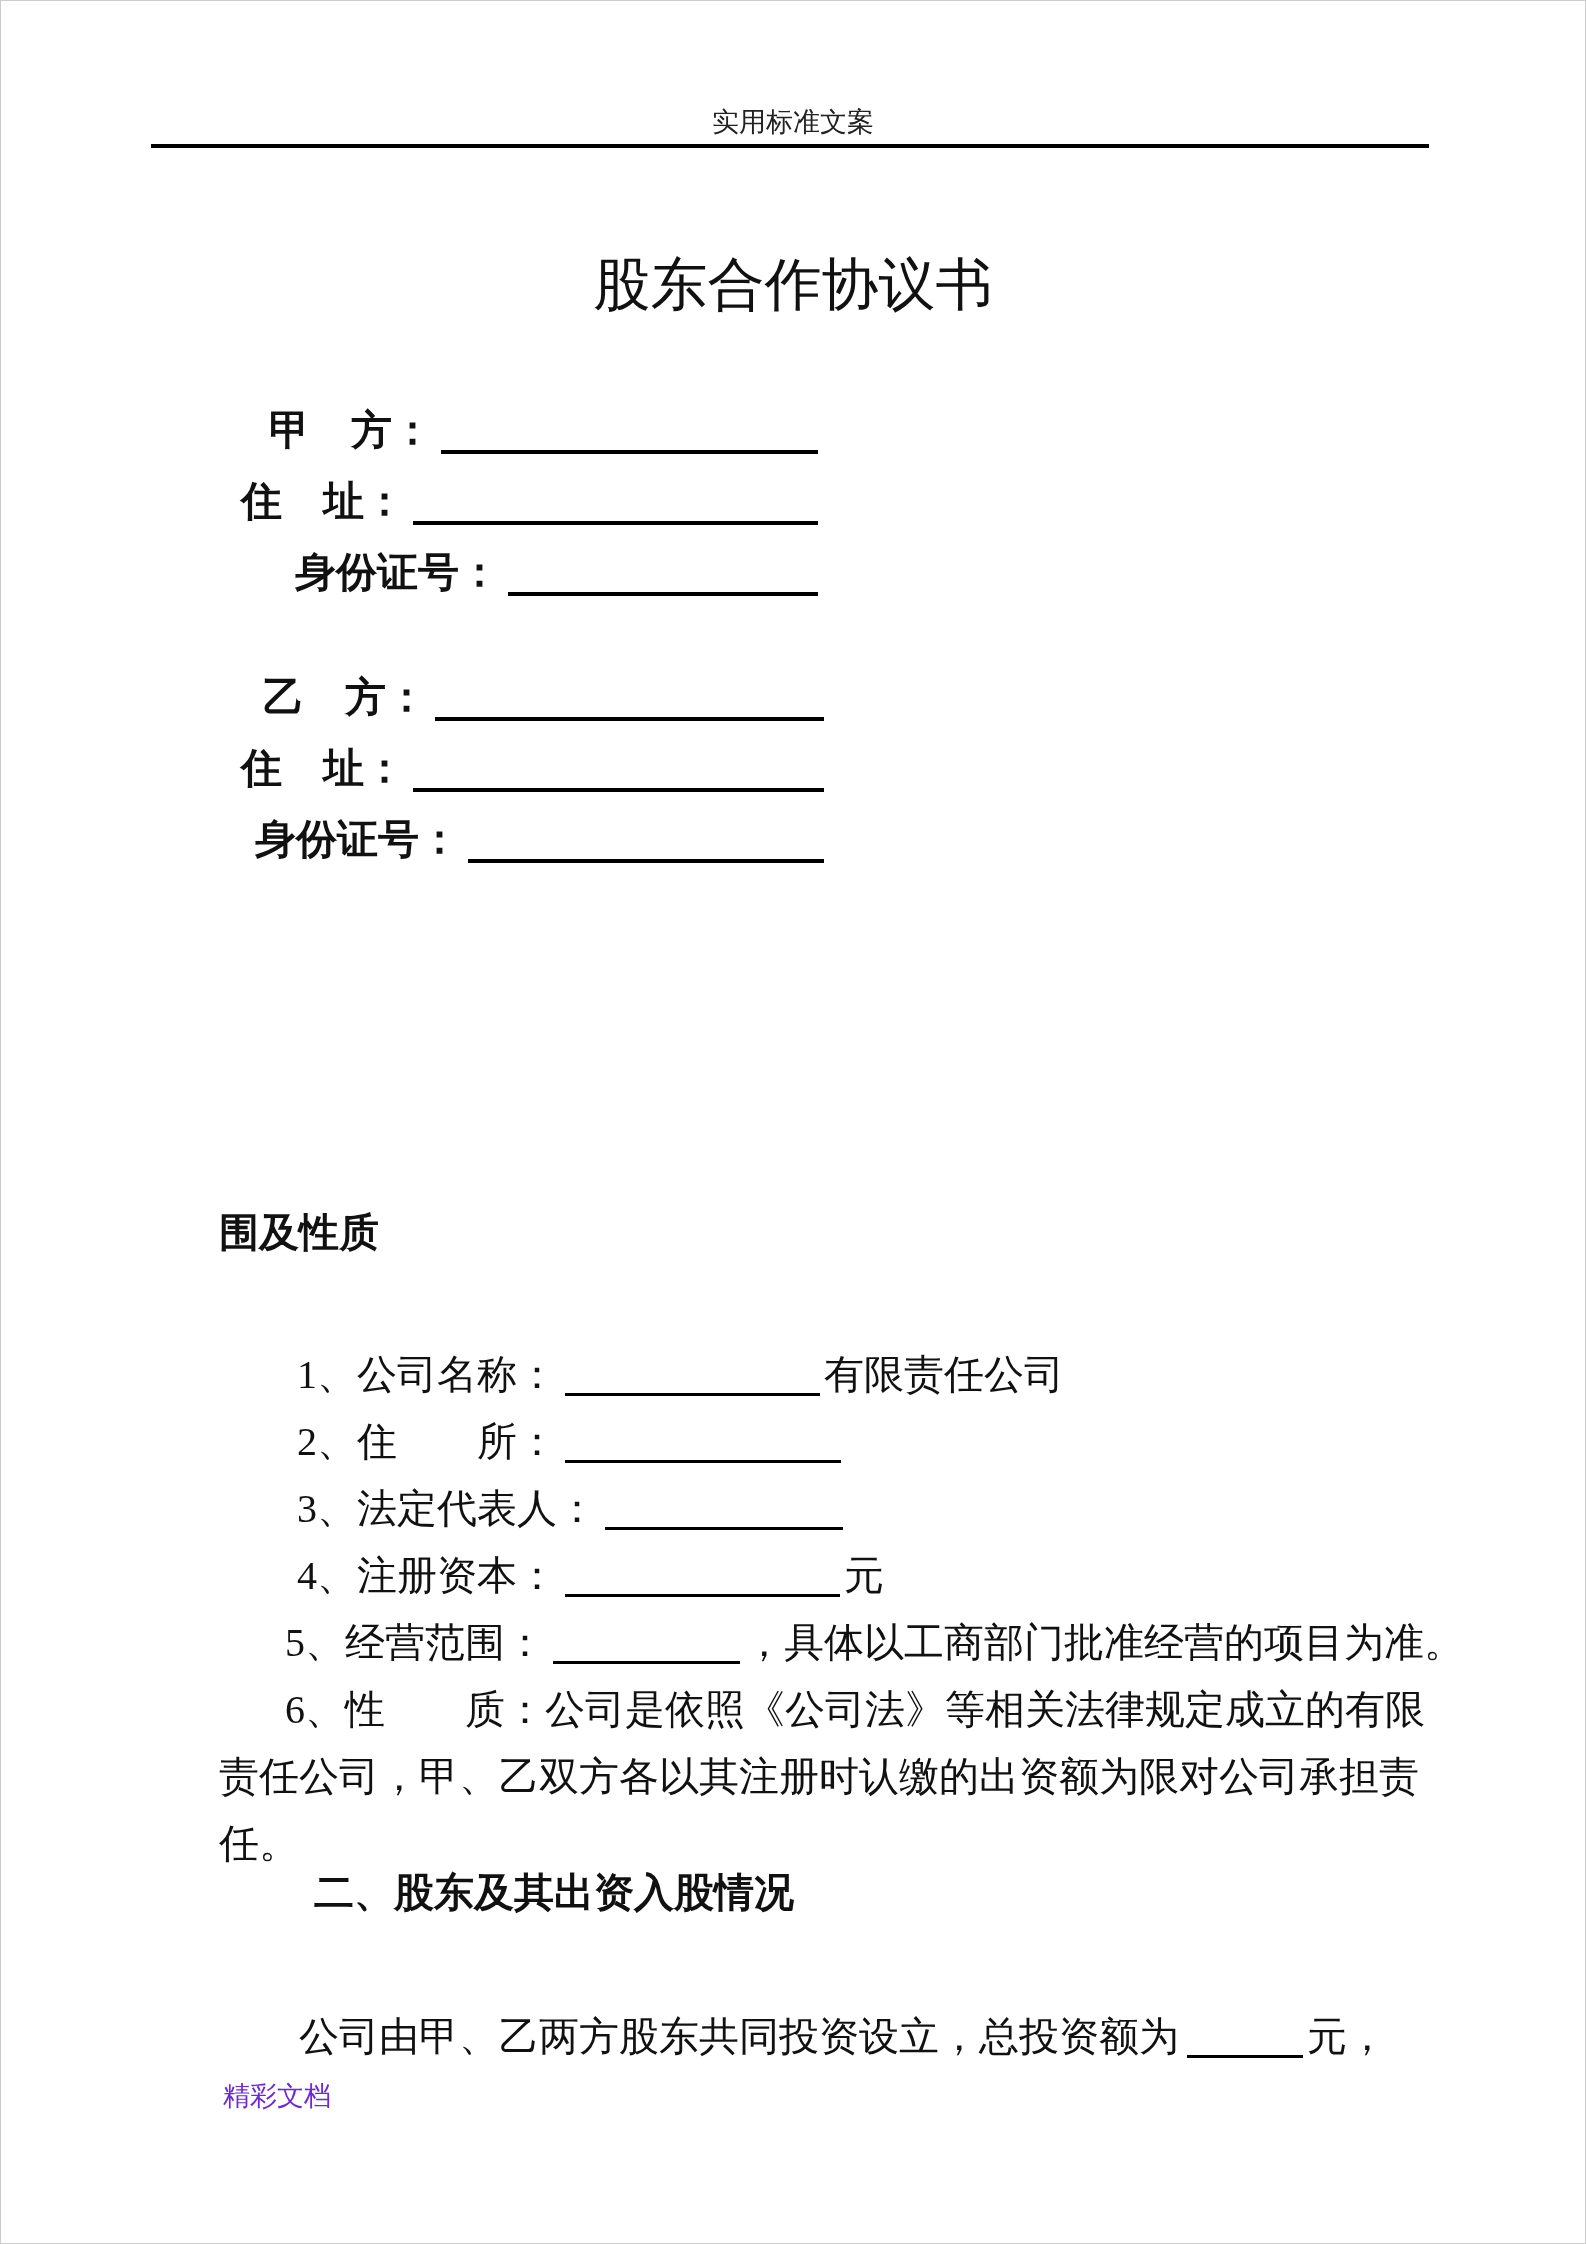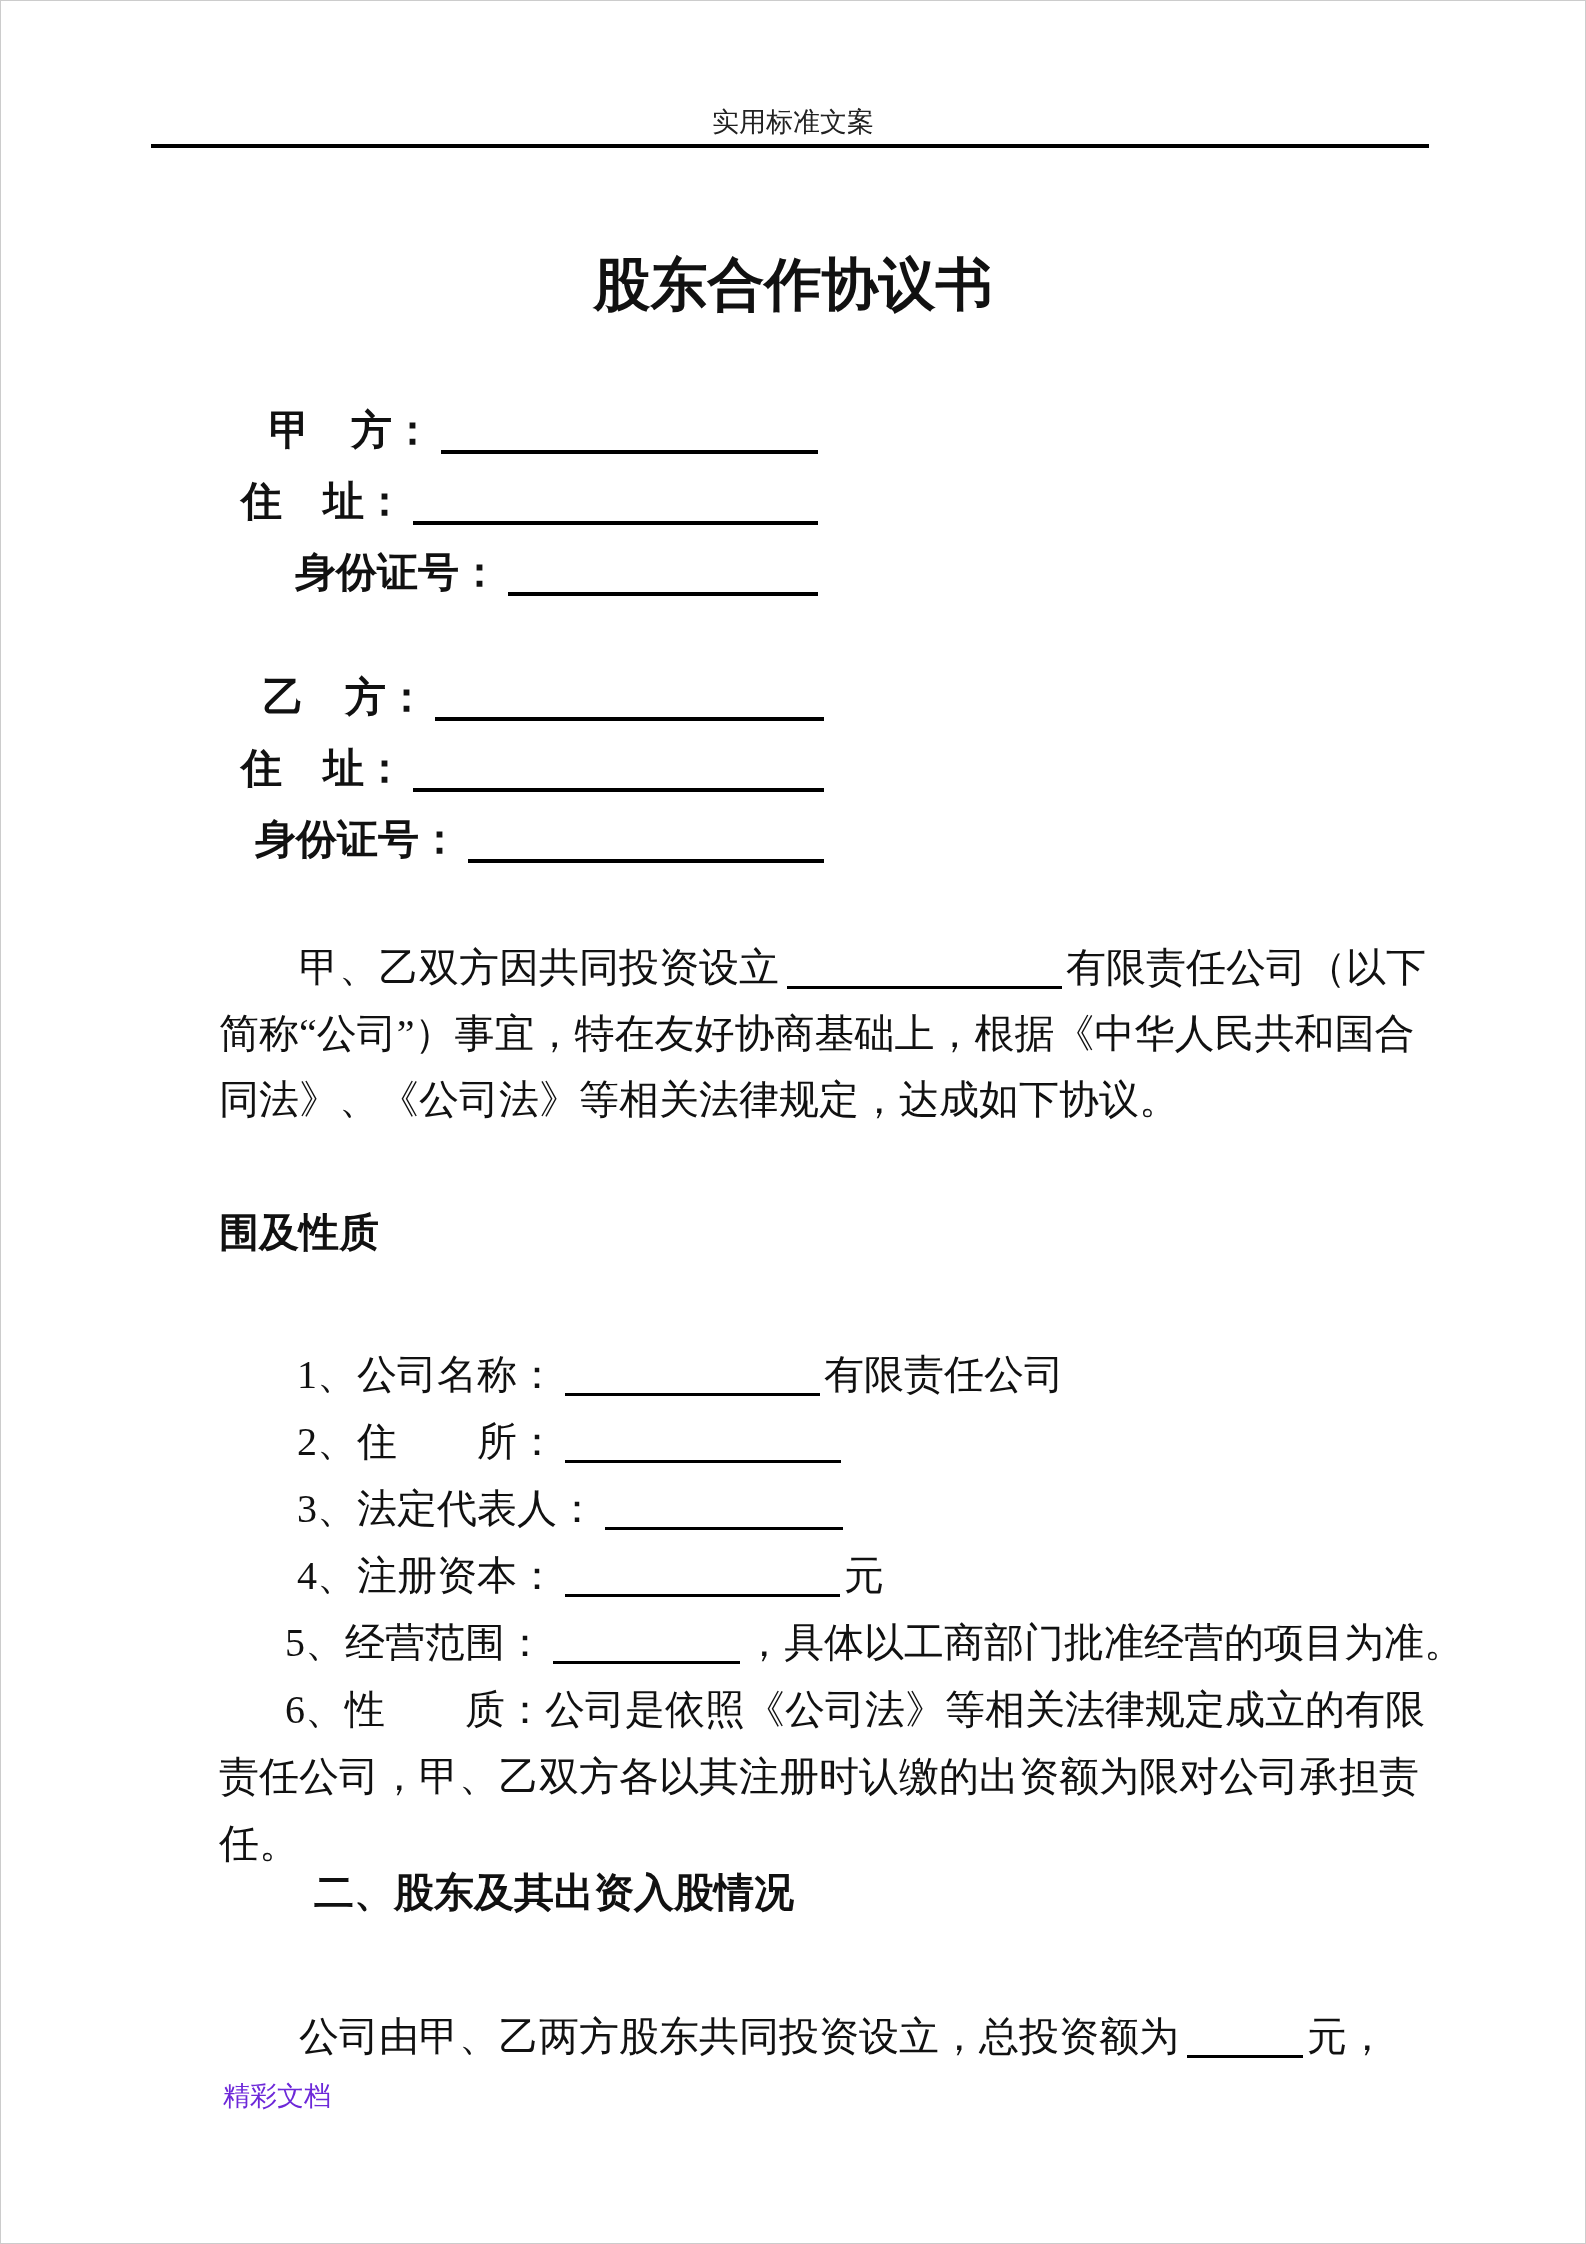--- a/index.html
+++ b/index.html
@@ -10,21 +10,21 @@
     background:#ffffff;
     border:1px solid #cccccc;
     box-sizing:border-box;
     color:#111;
     font-family:"Liberation Serif","DejaVu Serif",serif;
     overflow:hidden;
   }
   .abs{position:absolute;}
   .hdr{top:106px;left:0;right:0;text-align:center;font-size:27px;line-height:30px;color:#222;}
   .hdr-rule{top:143px;left:150px;right:156px;height:4px;background:#000;}
-  .title{top:252px;left:0;right:0;text-align:center;font-size:57px;font-weight:bold;line-height:64px;margin:0;}
+  .title{top:252px;left:0;right:0;text-align:center;font-size:57px;font-weight:normal;line-height:64px;margin:0;}
   .form-block{left:240px;font-size:41px;font-weight:bold;text-align:right;}
   .form-a{top:394px;}
   .form-b{top:661px;}
   .form-row{line-height:71px;white-space:nowrap;}
   .blank{
     display:inline-block;height:2px;
     border-bottom:3px solid #000;
     vertical-align:-8px;
     margin-left:8px;margin-right:4px;
   }
@@ -76,27 +76,20 @@
       <span>乙　方：</span><span class="blank" style="width:389px"></span>
     </div>
     <div class="form-row">
       <span>住　址：</span><span class="blank" style="width:411px"></span>
     </div>
     <div class="form-row">
       <span>身份证号：</span><span class="blank" style="width:356px"></span>
     </div>
   </div>
 
-  <div class="abs body-block intro">
-    <div class="line indent-2">
-      <span>甲、乙双方因共同投资设立</span><span class="blank" style="width:275px"></span><span>有限责任公司（以下</span>
-    </div>
-    <div class="line">简称“公司”）事宜，特在友好协商基础上，根据《中华人民共和国合</div>
-    <div class="line">同法》、《公司法》等相关法律规定，达成如下协议。</div>
-  </div>
 
   <div class="abs body-block h1">
     <div class="line">围及性质</div>
   </div>
 
   <div class="abs body-block items">
     <div class="line indent-i">
       <span>1、公司名称：</span><span class="blank" style="width:255px"></span><span>有限责任公司</span>
     </div>
     <div class="line indent-i">

